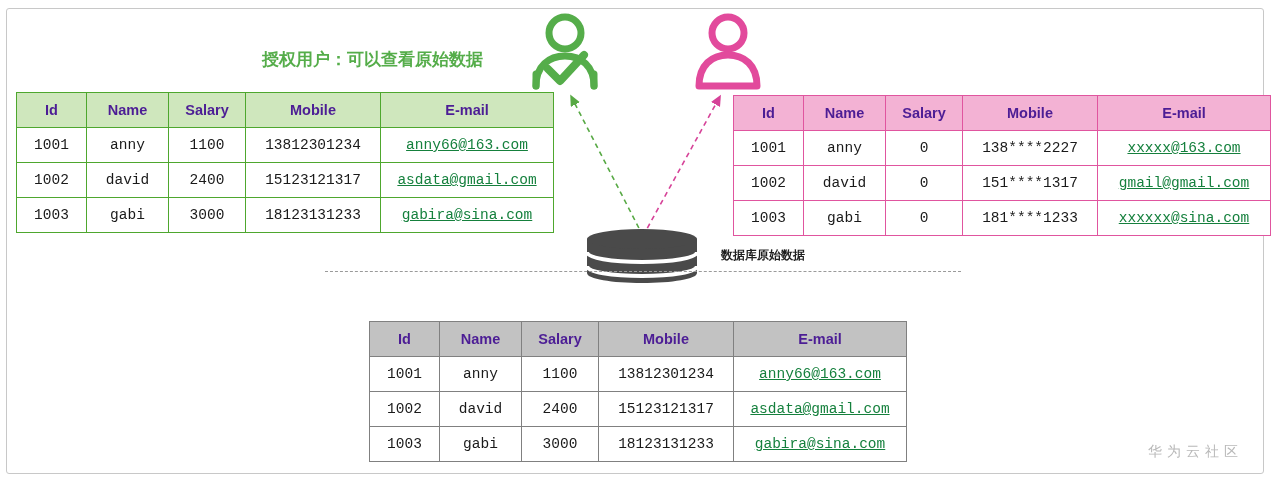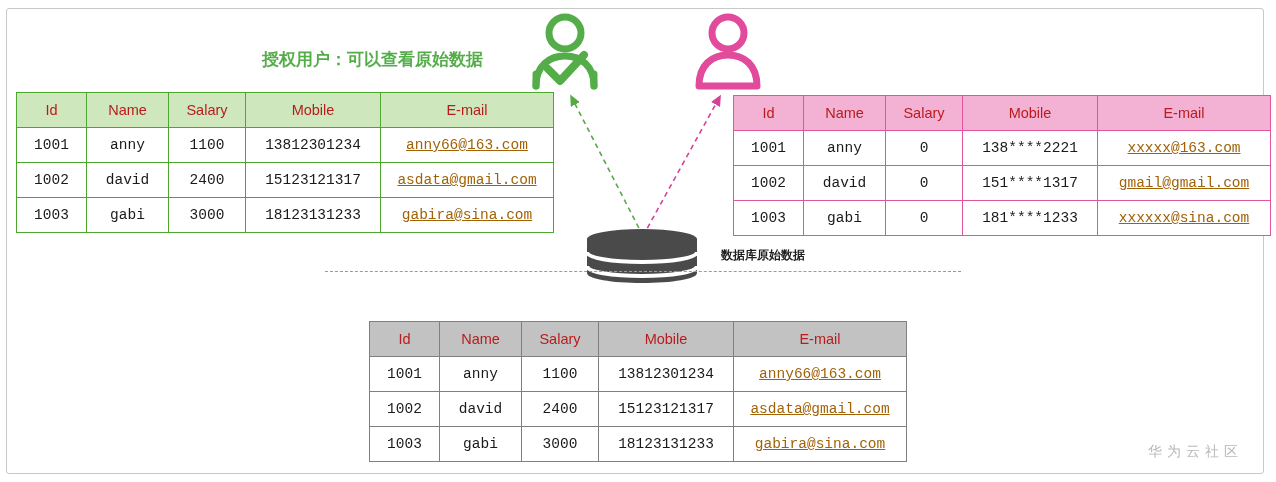--- a/index.html
+++ b/index.html
@@ -57,30 +57,30 @@
   }
   .dtable th, .dtable td {
     font-size: 14.5px;
     text-align: center;
     padding: 0;
     height: 35px;
     white-space: nowrap;
     box-sizing: border-box;
   }
   .dtable th {
-    font-weight: normal;
-    color: #b91c1c;
+    font-weight: bold;
+    color: #4c1d95;
   }
   .dtable td {
     color: #1a1a1a;
     font-weight: normal;
     font-family: Liberation Mono, monospace;
   }
   .dtable td.email a {
-    color: #a16207;
+    color: #15803d;
     text-decoration: underline;
   }
 
   
   #table-authorized {
     left: 16px;
     top: 92px;
     width: 537px;
   }
   #table-authorized th, #table-authorized td {
@@ -294,21 +294,21 @@
           <th>Salary</th>
           <th>Mobile</th>
           <th>E-mail</th>
         </tr>
       </thead>
     <tbody>
         <tr>
           <td>1001</td>
           <td>anny</td>
           <td>0</td>
-          <td>138****2221</td>
+          <td>138****2227</td>
           <td class="email"><a href="#">xxxxx@163.com</a></td>
         </tr>
         <tr>
           <td>1002</td>
           <td>david</td>
           <td>0</td>
           <td>151****1317</td>
           <td class="email"><a href="#">gmail@gmail.com</a></td>
         </tr>
         <tr>

